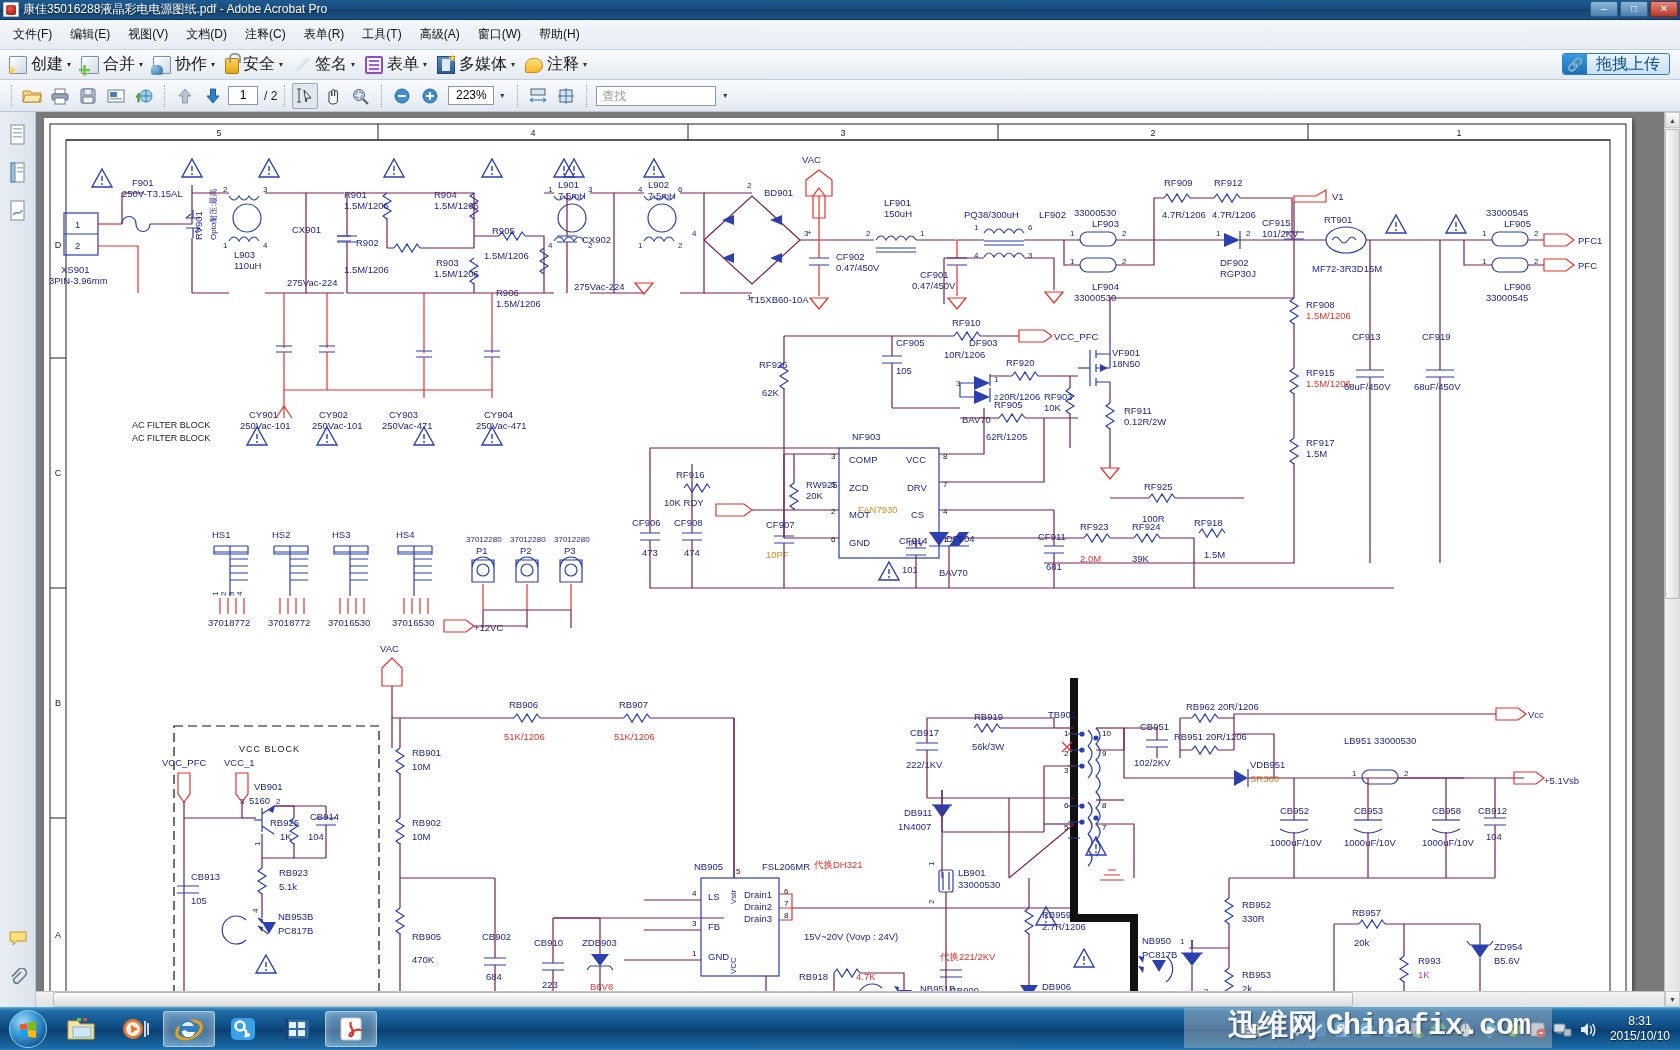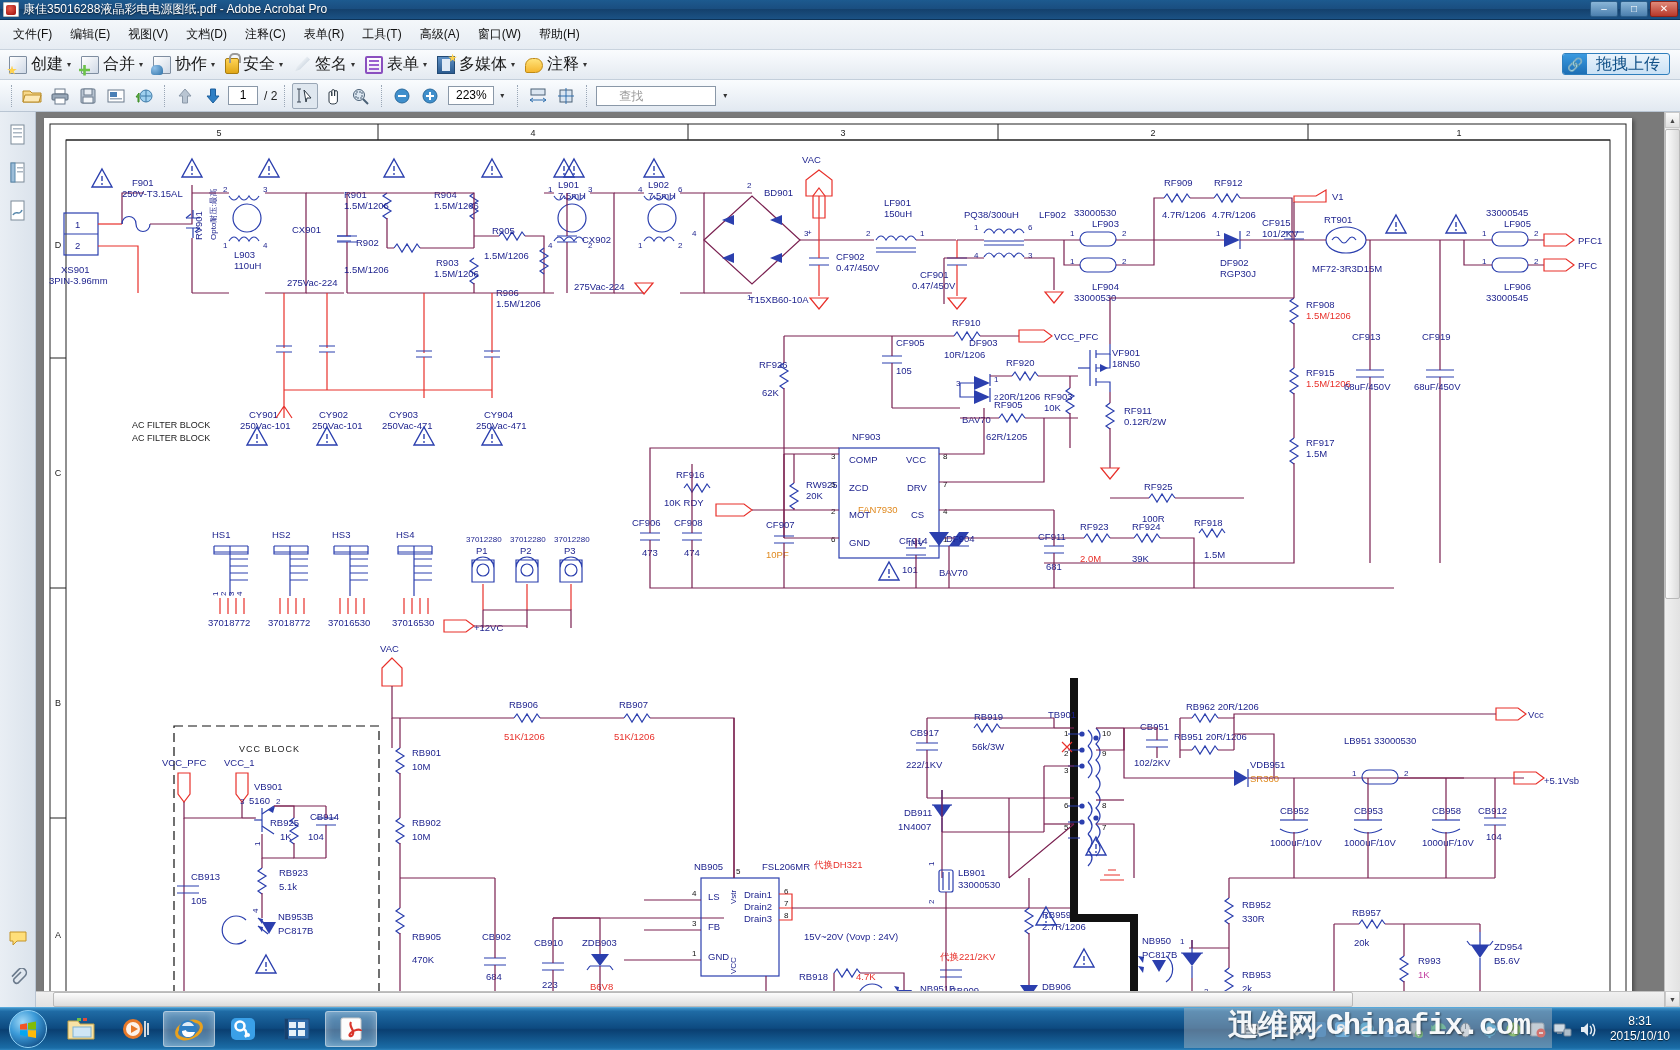--- a/index.html
+++ b/index.html
@@ -132,21 +132,21 @@
     text-align: center; font-size: 12px; line-height: 17px; color:#000;
   }
   #pagetot { font-size: 12px; color: #222; margin-left: 4px; }
   #zoombox {
     width: 46px; height: 19px; border: 1px solid #8a98a8; background:#fff;
     text-align: center; font-size: 12px; line-height: 17px; color:#000; margin-left:3px;
   }
   #zoomcar { font-size: 8px; color:#333; margin: 0 6px 0 4px; }
   #findbox {
     width: 120px; height: 20px; border: 1px solid #8a98a8; background:#fff;
-    font-size: 12px; line-height: 18px; color:#999; padding-left:22px; margin-left:2px;
+    font-size: 12px; line-height: 18px; color:#999; padding-left:5px; margin-left:2px;
   }
   #findcar { font-size:8px;color:#333;margin-left:5px; }
 
   
   #bodyrow { flex: 1; display: flex; min-height:0; }
   #navpane {
     width: 36px; flex: none;
     background: linear-gradient(to right,#e9eef4,#dbe3ec);
     border-right: 1px solid #b9c5d3;
     display: flex; flex-direction: column; align-items: center; padding-top: 10px; gap: 12px;

